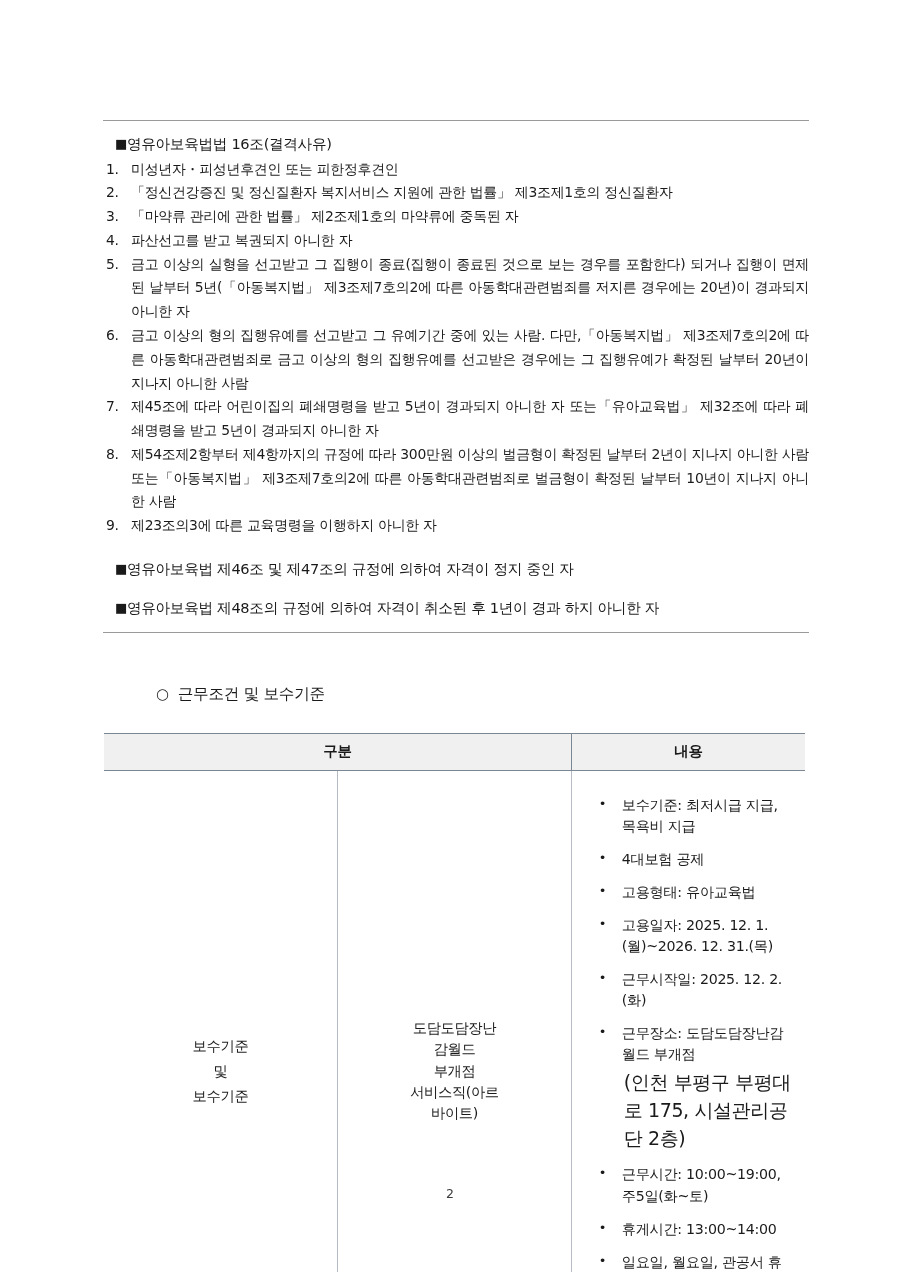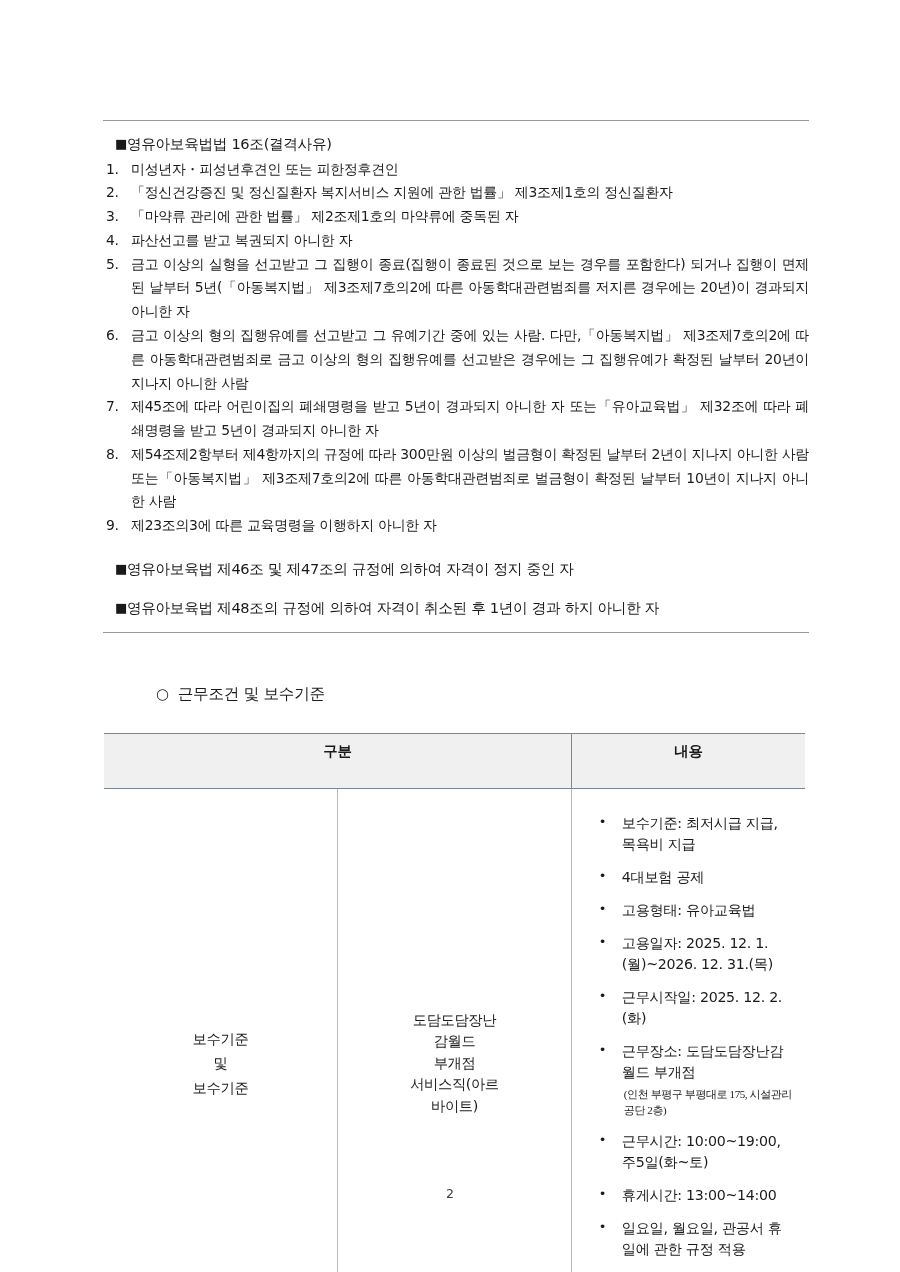--- a/index.html
+++ b/index.html
@@ -113,21 +113,21 @@
     width: 701px;
     table-layout: fixed;
   }
   table.cond-table th {
     background: #f0f0f0;
     border-top: 1.3px solid #7c8794;
     border-bottom: 1.3px solid #7c8794;
     font-size: 14.4px;
     font-weight: 700;
     letter-spacing: -0.3px;
-    padding: 8px 0 27px 0;
+    padding: 8px 0 9px 0;
     text-align: center;
     color: #1a1a1a;
   }
   table.cond-table th.sep {
     border-left: 1.3px solid #7c8794;
     margin-left: 40px;
   }
   table.cond-table td {
     border-bottom: 1.3px solid #7c8794;
     vertical-align: middle;
@@ -173,25 +173,24 @@
   ul.detail-list > li:last-child { margin-bottom: 0; }
   ul.detail-list > li .dot {
     position: absolute;
     left: 3px;
     top: -1px;
     font-size: 13px;
     line-height: 1.48;
   }
   ul.detail-list > li .sub {
     display: block;
-    font-size: 11px;
+    font-size: 19px;
     letter-spacing: -0.4px;
     margin-top: 3px;
     padding-left: 2px;
-    font-family: Liberation Serif, serif;
   }
 
   
   .page-number {
     position: absolute;
     left: 0;
     top: 1186px;
     width: 900px;
     text-align: center;
     font-size: 12.5px;

